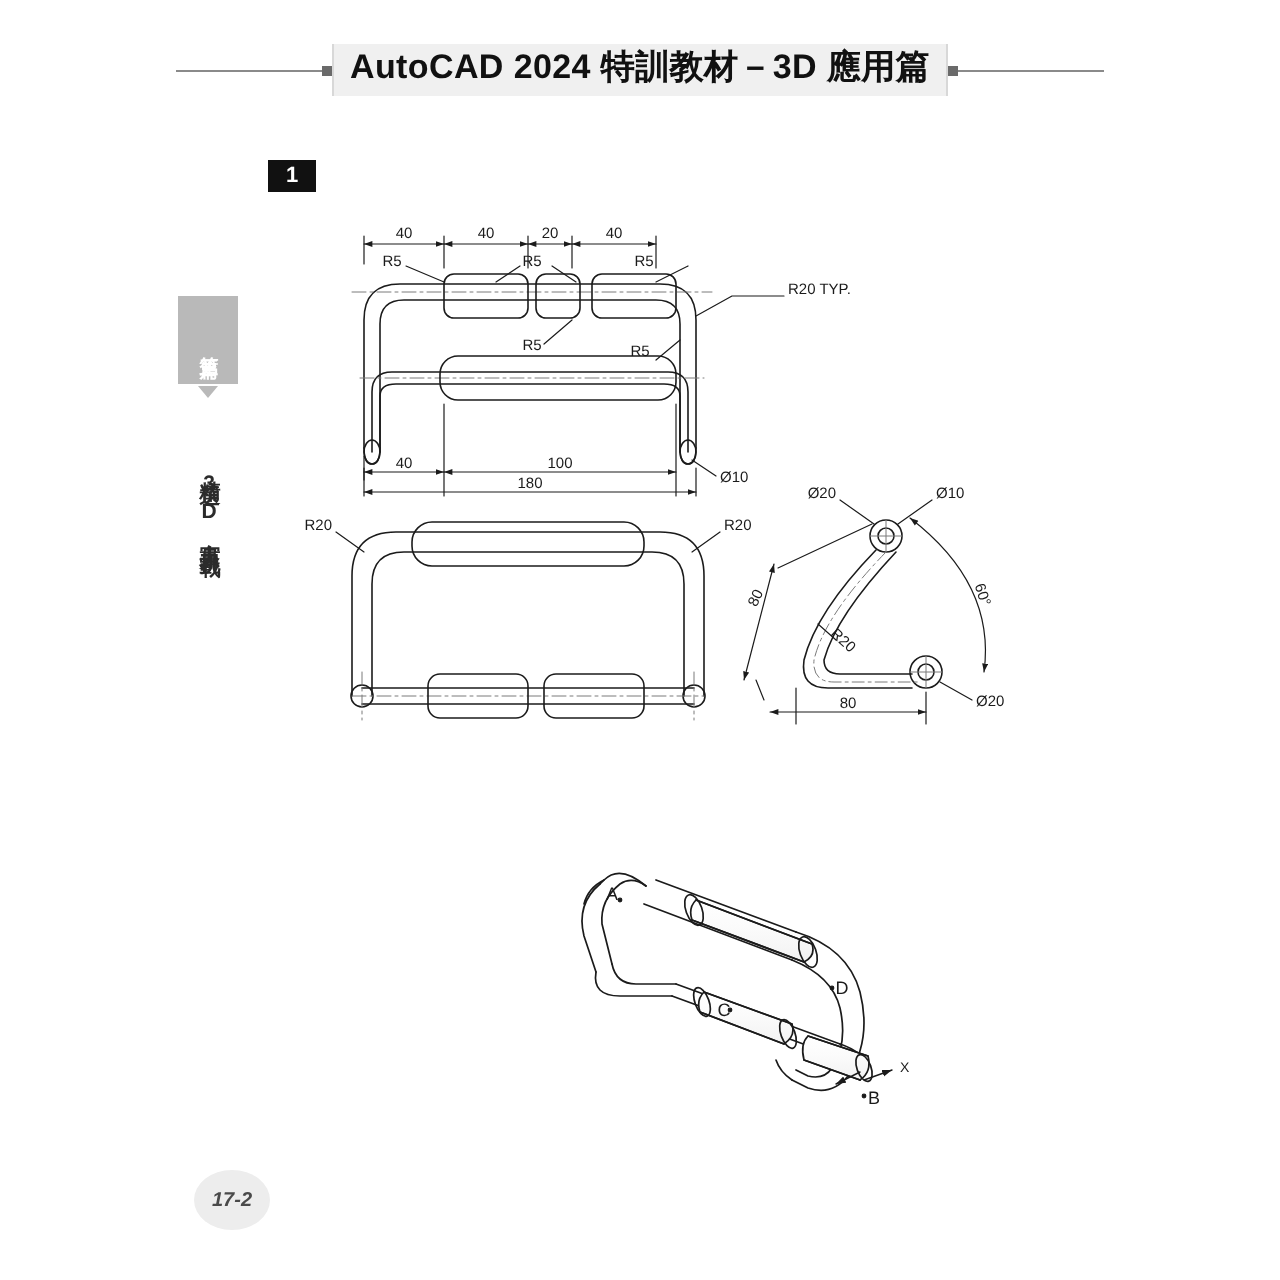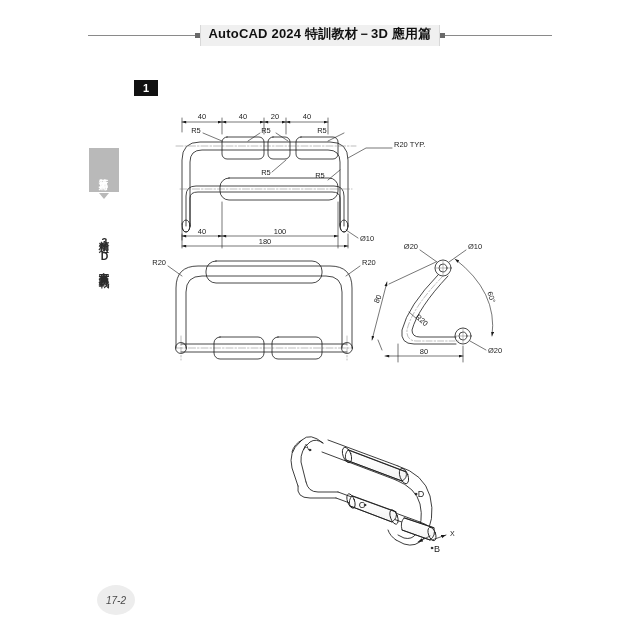--- a/index.html
+++ b/index.html
@@ -46,21 +46,21 @@
     height: 5px;
     background: #6a6a6a;
     flex: 0 0 auto;
   }
   .header-title {
     flex: 0 0 auto;
     background: #f0f0f0;
     border-left: 1px solid #d8d8d8;
     border-right: 1px solid #d8d8d8;
     padding: 0 8px 3px 8px;
-    font-size: 13px;
+    font-size: 17px;
     font-weight: bold;
     letter-spacing: 0.2px;
     white-space: nowrap;
     color: #111;
   }
 
   
   .side-tab {
     position: absolute;
     left: 89px;
@@ -140,21 +140,21 @@
     top: 585px;
     width: 38px;
     height: 30px;
     border-radius: 50%;
     background: #ededed;
     display: flex;
     align-items: center;
     justify-content: center;
     font-size: 10px;
     font-style: italic;
-    font-weight: normal;
+    font-weight: bold;
     color: #4a4a4a;
   }
 </style>
 </head>
 <body>
 
 <div class="page">
 
   <div class="header">
     <div class="header-rule left"></div>

